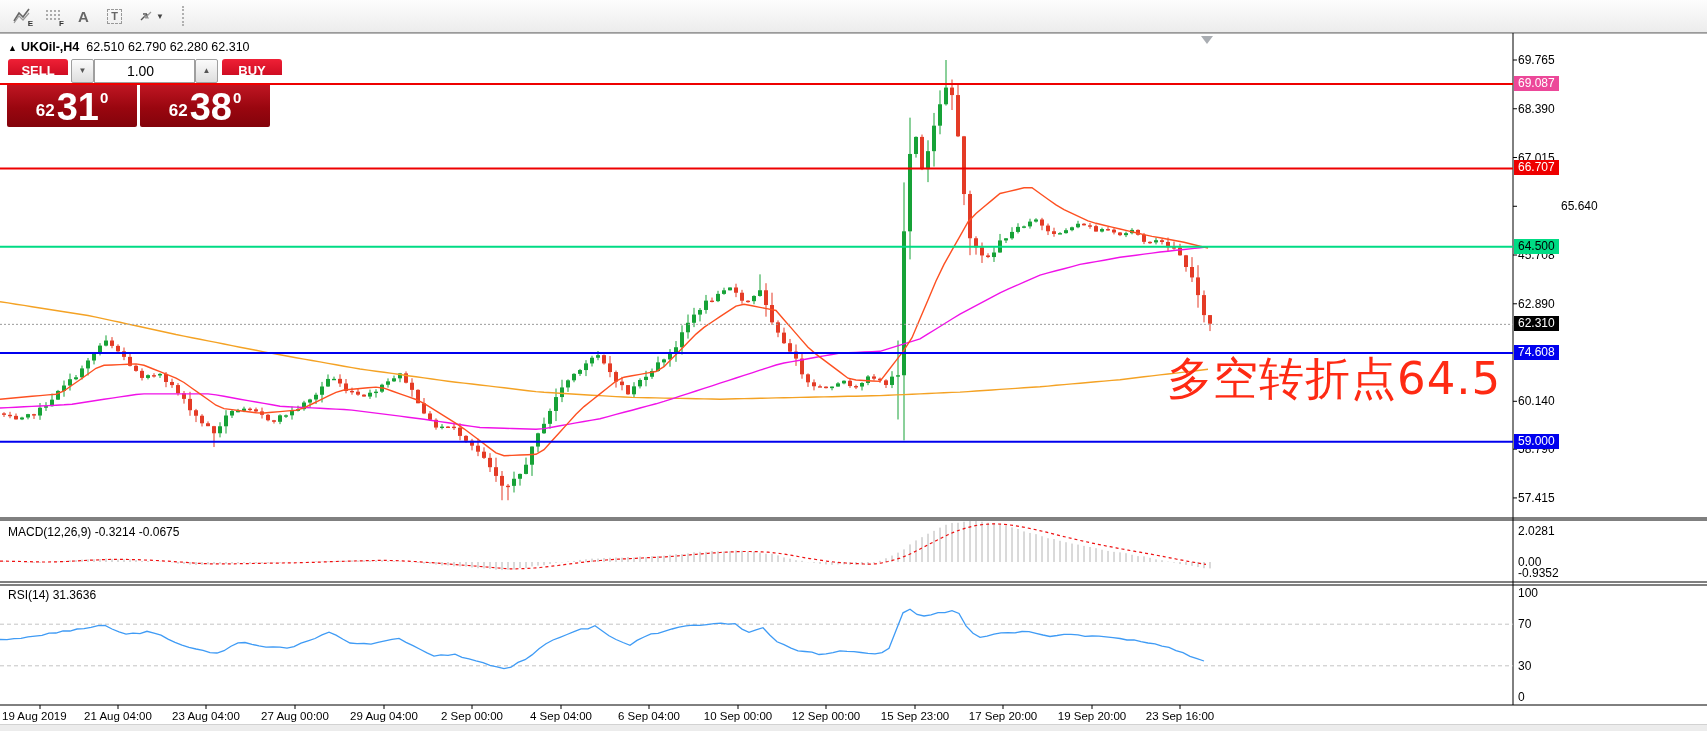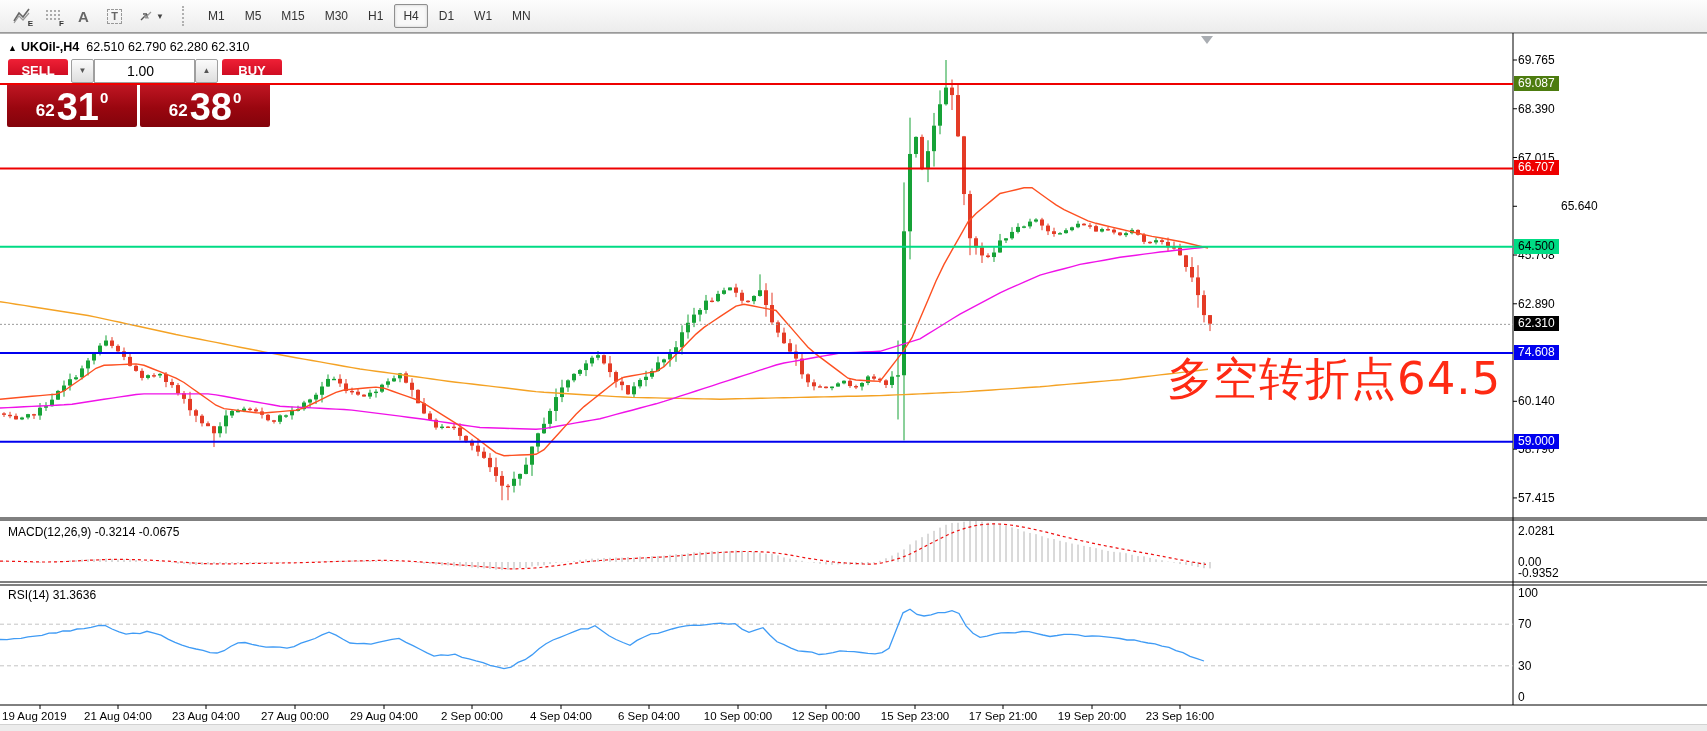--- a/index.html
+++ b/index.html
@@ -78,31 +78,20 @@
       <span class="tbox">T</span>
     </span>
   <span class="tbi" style="width:42px">
     <svg width="16" height="14" viewBox="0 0 16 14">
       <path d="M3 11 L9 5 M9 5 L9 9 M9 5 L5 5" stroke="#555" fill="none" stroke-width="1.4"></path>
       <path d="M13 3 L7 9 M7 9 L7 5 M7 9 L11 9" stroke="#999" fill="none" stroke-width="1.2"></path>
     </svg>
       <span class="caret">▼</span>
   </span>
   <span class="grip"></span>
-  <span id="tfs" style="display:flex">
-      <span class="tf">M1</span>
-      <span class="tf">M5</span>
-      <span class="tf">M15</span>
-      <span class="tf">M30</span>
-      <span class="tf">H1</span>
-      <span class="tf active">H4</span>
-      <span class="tf">D1</span>
-      <span class="tf">W1</span>
-      <span class="tf">MN</span>
-    </span>
 </div>
 
 <svg id="svg" width="1707" height="731">
     <line x1="0" y1="33" x2="1707" y2="33" stroke="#6a6a6a" stroke-width="1"></line>
     <line x1="0" y1="518" x2="1707" y2="518" stroke="#000" stroke-width="1"></line>
     <line x1="0" y1="520" x2="1707" y2="520" stroke="#000" stroke-width="1"></line>
     <line x1="0" y1="582" x2="1707" y2="582" stroke="#000" stroke-width="1"></line>
     <line x1="0" y1="585" x2="1707" y2="585" stroke="#000" stroke-width="1"></line>
     <line x1="0" y1="705" x2="1707" y2="705" stroke="#000" stroke-width="1"></line>
     <line x1="1513" y1="33" x2="1513" y2="705" stroke="#000" stroke-width="1"></line>
@@ -787,40 +776,40 @@
     <div class="axis-lbl" style="top: 101.757px;">68.390</div>
     <div class="axis-lbl" style="top: 150.515px;">67.015</div>
     <div class="axis-lbl" style="top: 199.273px; margin-left: 43px;">65.640</div>
     <div class="axis-lbl" style="top: 248.03px;">45.708</div>
     <div class="axis-lbl" style="top: 296.788px;">62.890</div>
     <div class="axis-lbl" style="top: 394.303px;">60.140</div>
     <div class="axis-lbl" style="top: 442.173px;">58.790</div>
     <div class="axis-lbl" style="top: 490.931px;">57.415</div>
   </div>
 <div id="level-labels">
-    <div class="lvl-lbl" style="top: 76.0419px; background: #4d7c0f; color: rgb(255, 255, 255);">69.087</div>
+    <div class="lvl-lbl" style="top: 76.0419px; background: #ec4899; color: rgb(255, 255, 255);">69.087</div>
     <div class="lvl-lbl" style="top: 160.437px; background: rgb(238, 0, 0); color: rgb(255, 255, 255);">66.707</div>
     <div class="lvl-lbl" style="top: 238.697px; background: rgb(0, 219, 132); color: rgb(0, 0, 0);">64.500</div>
     <div class="lvl-lbl" style="top: 316.354px; background: rgb(0, 0, 0); color: rgb(255, 255, 255);">62.310</div>
     <div class="lvl-lbl" style="top: 345.077px; background: rgb(0, 0, 238); color: rgb(255, 255, 255);">74.608</div>
     <div class="lvl-lbl" style="top: 433.727px; background: rgb(0, 0, 238); color: rgb(255, 255, 255);">59.000</div>
   </div>
 <div id="time-axis">
     <div class="time-lbl" style="left: 2px;">19 Aug 2019</div>
     <div class="time-lbl" style="left: 118px; transform: translateX(-50%);">21 Aug 04:00</div>
     <div class="time-lbl" style="left: 206px; transform: translateX(-50%);">23 Aug 04:00</div>
     <div class="time-lbl" style="left: 295px; transform: translateX(-50%);">27 Aug 00:00</div>
     <div class="time-lbl" style="left: 384px; transform: translateX(-50%);">29 Aug 04:00</div>
     <div class="time-lbl" style="left: 472px; transform: translateX(-50%);">2 Sep 00:00</div>
     <div class="time-lbl" style="left: 561px; transform: translateX(-50%);">4 Sep 04:00</div>
     <div class="time-lbl" style="left: 649px; transform: translateX(-50%); text-align: center;">6 Sep 04:00</div>
     <div class="time-lbl" style="left: 738px; transform: translateX(-50%);">10 Sep 00:00</div>
     <div class="time-lbl" style="left: 826px; transform: translateX(-50%);">12 Sep 00:00</div>
     <div class="time-lbl" style="left: 915px; transform: translateX(-50%);">15 Sep 23:00</div>
-    <div class="time-lbl" style="left: 1003px; transform: translateX(-50%);">17 Sep 21:00</div>
+    <div class="time-lbl" style="left: 1003px; transform: translateX(-50%);">17 Sep 20:00</div>
     <div class="time-lbl" style="left: 1092px; transform: translateX(-50%);">19 Sep 20:00</div>
     <div class="time-lbl" style="left: 1180px; transform: translateX(-50%);">23 Sep 16:00</div>
   </div>
 <div id="rsi-axis">
     <div class="axis-lbl" style="top: 586px;">100</div>
     <div class="axis-lbl" style="top: 617px;">70</div>
     <div class="axis-lbl" style="top: 659px;">30</div>
     <div class="axis-lbl" style="top: 690px;">0</div>
   </div>
 

